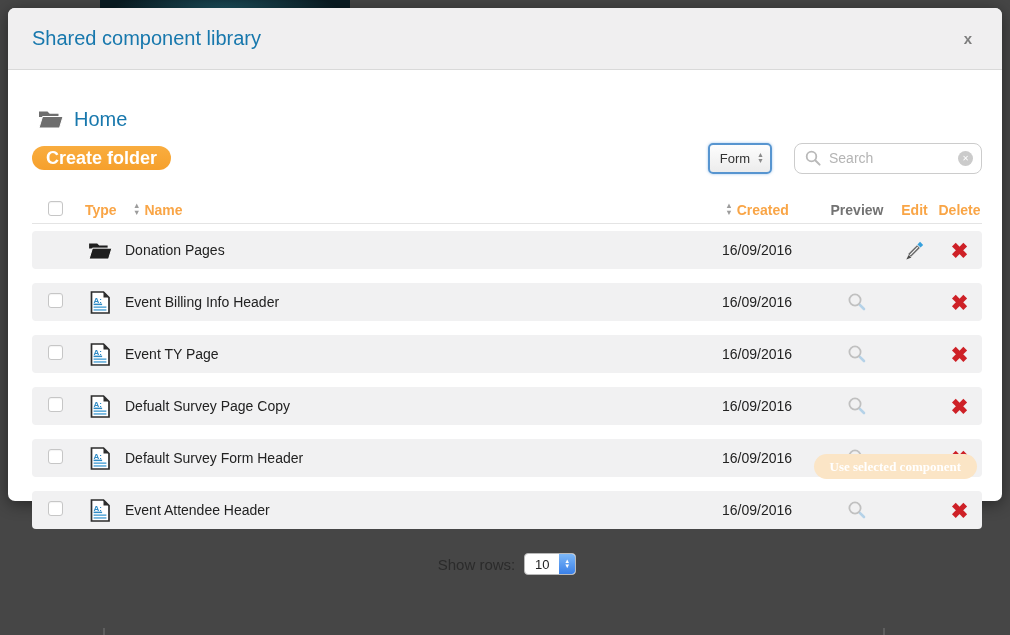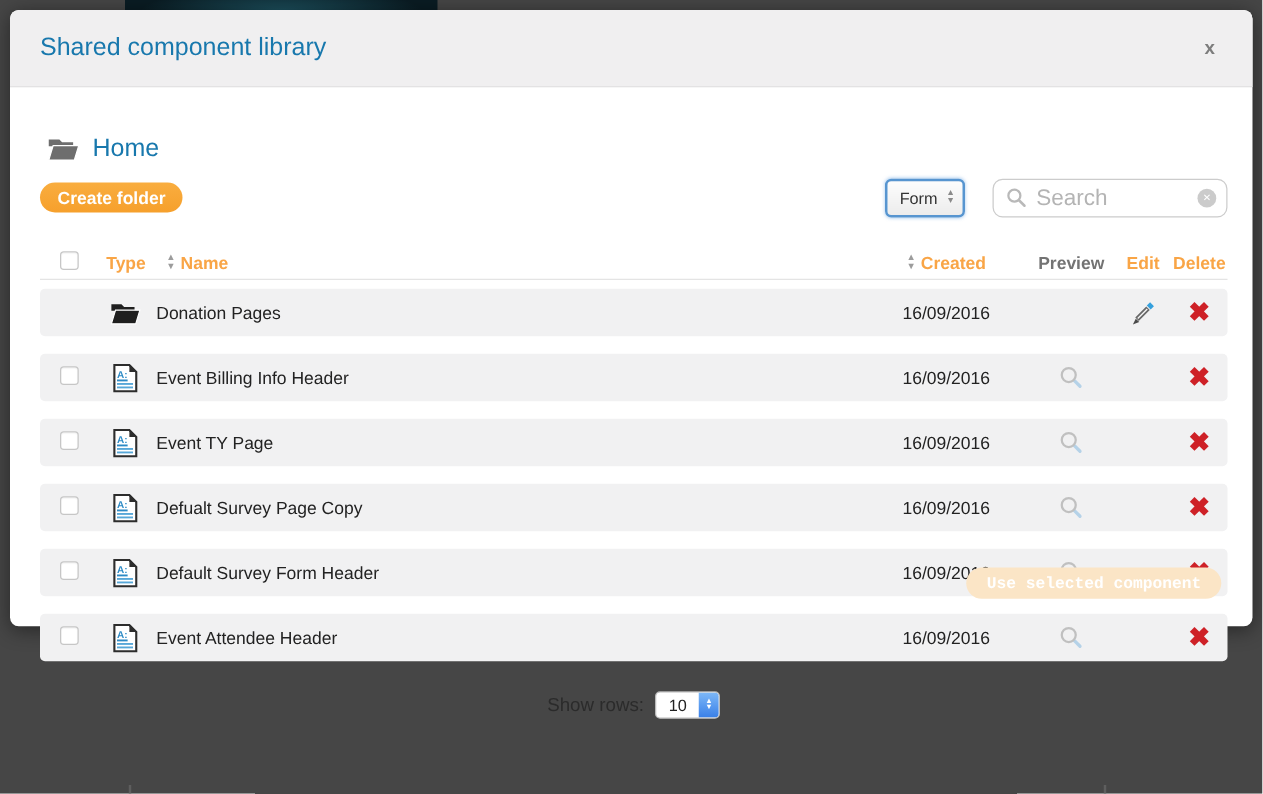--- a/index.html
+++ b/index.html
@@ -19,33 +19,33 @@
   .modal-title { font-size: 20px; color: #1878ad; font-weight: 400; }
   .modal-close { color: #7d7d7d; font-size: 15px; font-weight: 700; cursor: pointer; }
 
   .modal-body { position: relative; height: 557px; padding: 36px 20px 0 24px; }
 
   .breadcrumb { display: flex; align-items: center; gap: 10px; padding-left: 6px; height: 26px; }
   .crumb-label { font-size: 20px; color: #1878ad; cursor: pointer; }
 
   .toolbar { display: flex; justify-content: space-between; align-items: center; margin-top: 10px; height: 32px; }
   .btn-orange { background: linear-gradient(#f9ad3f, #f6a02c); border: none; border-radius: 12px;
-                height: 24px; padding: 0 14px; color: #fff; font-weight: 700; font-size: 14px;
+                height: 24px; padding: 0 14px; color: #fff; font-weight: 700; font-size: 18px;
                 font-family: inherit; cursor: pointer; }
   .toolbar-right { display: flex; gap: 22px; align-items: center; }
   .show-select { height: 31px; border: 2px solid #5795d0; border-radius: 5px;
                  background: linear-gradient(#fdfdfd, #ececec); display: flex; align-items: center;
                  padding: 0 6px 0 10px; gap: 7px; box-shadow: 0 0 3px rgba(80,150,220,.55);
                  font-size: 13px; color: #333; cursor: pointer; }
   .arrow-stack { display: inline-flex; flex-direction: column; align-items: center;
                  color: #8a8a8a; font-size: 7px; line-height: 6px; font-style: normal; }
   .arrow-stack i { font-style: normal; }
   .search-box { width: 188px; height: 31px; border: 1px solid #ccc; border-radius: 8px;
                 display: flex; align-items: center; padding: 0 8px 0 10px; gap: 7px; background: #fff; }
-  .search-input { border: none; outline: none; flex: 1; min-width: 0; font-size: 18px;
+  .search-input { border: none; outline: none; flex: 1; min-width: 0; font-size: 14px;
                   color: #a21caf; font-family: inherit; background: transparent; }
   .search-input::placeholder { color: #b4b4b4; }
   .clear-circle { width: 15px; height: 15px; border-radius: 50%; background: #cbcbcb; color: #fff;
                   display: flex; align-items: center; justify-content: center; font-size: 8px;
                   flex: 0 0 15px; cursor: pointer; }
   .clear-circle i { font-style: normal; }
 
   .thead, .trow { display: grid; grid-template-columns: 46px 44px 1fr 130px 75px 50px 50px; align-items: center; }
   .thead { margin-top: 22px; height: 28px; border-bottom: 1px solid #e4e4e4;
            font-size: 14px; font-weight: 700; }
@@ -77,21 +77,21 @@
   .rows-select { width: 52px; height: 22px; border: 1px solid #b9b9b9; border-radius: 4px;
                  display: flex; overflow: hidden; background: #fff; cursor: pointer; }
   .rows-value { flex: 1; font-size: 13px; display: flex; align-items: center; justify-content: center; color: #222; }
   .rows-stepper { width: 16px; background: linear-gradient(#7db8f8, #3a80e8); color: #fff;
                   display: flex; flex-direction: column; align-items: center; justify-content: center;
                   font-size: 6px; line-height: 5px; border-radius: 0 3px 3px 0; }
   .rows-stepper i { font-style: normal; }
 
   .btn-use { position: absolute; right: 25px; bottom: 22px; height: 25px; border: none;
              border-radius: 13px; background: #fbe5c6; color: #fff; font-weight: 700;
-             font-size: 13px; padding: 0 16px; font-family: Liberation Mono, monospace; text-align: center; }
+             font-size: 13px; padding: 0 16px; font-family: Liberation Serif, serif; text-align: center; }
 </style>
 </head>
 <body>
 
 <div class="stage">
   <div class="bg-teal"></div>
   <div class="bg-mark m1"></div>
   <div class="bg-mark m2"></div>
 
   <div class="modal">

